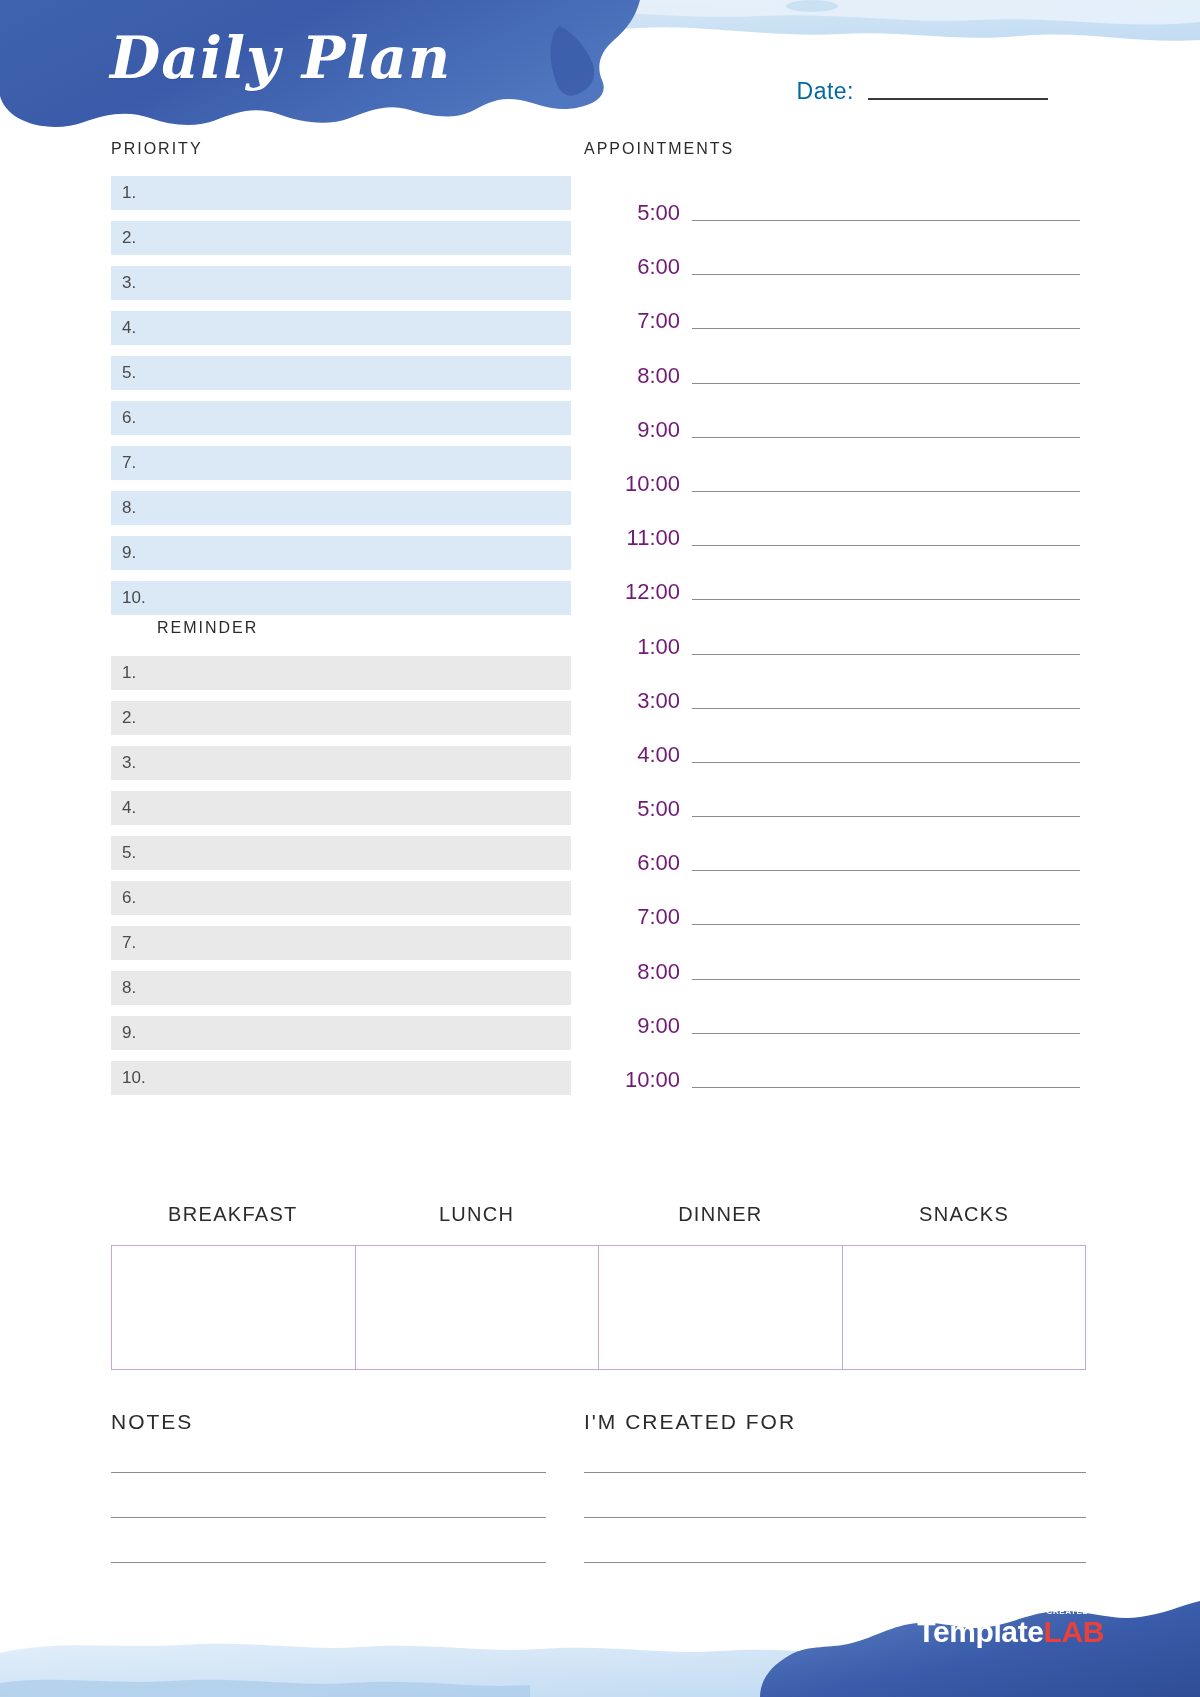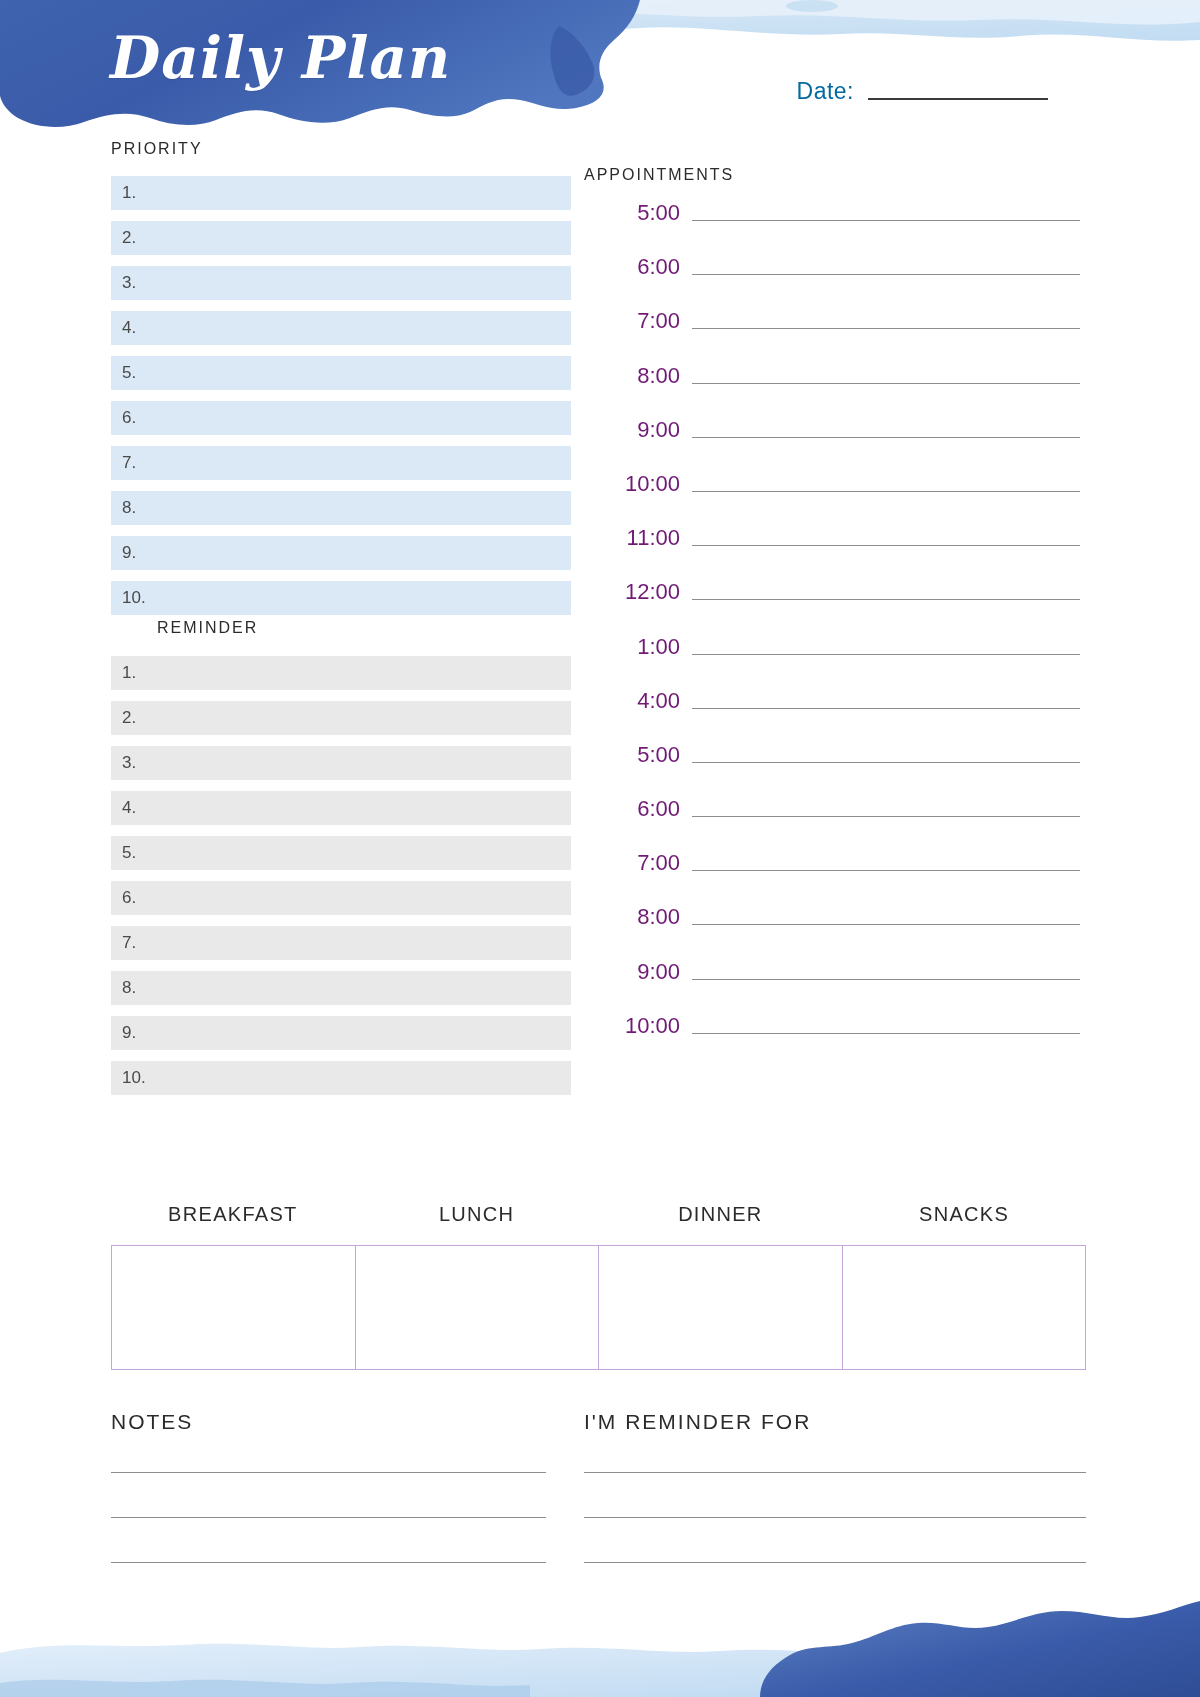--- a/index.html
+++ b/index.html
@@ -293,21 +293,21 @@
       <span>8.</span>
     </div>
     <div class="list-row reminder-row">
       <span>9.</span>
     </div>
     <div class="list-row reminder-row">
       <span>10.</span>
     </div>
   </div>
 
-<div class="section-heading" style="left:584px; top:140px;margin-top:26px;">APPOINTMENTS</div>
+<div class="section-heading" style="left:584px; top:140px;">APPOINTMENTS</div>
 <div class="appt-block" id="appt-list">
     <div class="appt-row">
       <div class="appt-time">5:00</div>
       <div class="appt-line"></div>
     </div>
     <div class="appt-row">
       <div class="appt-time">6:00</div>
       <div class="appt-line"></div>
     </div>
     <div class="appt-row">
@@ -329,20 +329,24 @@
     <div class="appt-row">
       <div class="appt-time">11:00</div>
       <div class="appt-line"></div>
     </div>
     <div class="appt-row">
       <div class="appt-time">12:00</div>
       <div class="appt-line"></div>
     </div>
     <div class="appt-row">
       <div class="appt-time">1:00</div>
+      <div class="appt-line"></div>
+    </div>
+    <div class="appt-row">
+      <div class="appt-time">3:00</div>
       <div class="appt-line"></div>
     </div>
     <div class="appt-row">
       <div class="appt-time">4:00</div>
       <div class="appt-line"></div>
     </div>
     <div class="appt-row">
       <div class="appt-time">5:00</div>
       <div class="appt-line"></div>
     </div>
@@ -381,21 +385,21 @@
     <div class="meal-box"></div>
   </div>
 
 <div class="bottom-head" style="left:111px;">NOTES</div>
 <div class="rule-group" id="notes-rules" style="left:111px; top:1472px; width:435px;">
     <div class="rule"></div>
     <div class="rule"></div>
     <div class="rule"></div>
   </div>
 
-<div class="bottom-head" style="left:584px;">I'M REMINDER FOR</div>
+<div class="bottom-head" style="left:584px;">I'M CREATED FOR</div>
 <div class="rule-group" id="grateful-rules" style="left:584px; top:1472px; width:502px;">
     <div class="rule"></div>
     <div class="rule"></div>
     <div class="rule"></div>
   </div>
 
 <div class="footer-band">
   <svg width="1200" height="170" viewBox="0 0 1200 170" xmlns="http://www.w3.org/2000/svg">
     <defs>
       <linearGradient id="fLight" x1="0" y1="0" x2="1" y2="1">
@@ -405,13 +409,18 @@
       <linearGradient id="fDark" x1="0" y1="0" x2="1" y2="1">
         <stop offset="0%" stop-color="#5e83c6"></stop>
         <stop offset="55%" stop-color="#3a5ba9"></stop>
         <stop offset="100%" stop-color="#2f4d96"></stop>
       </linearGradient>
     </defs>
     <path d="M0,126 C60,112 120,122 180,118 C250,113 300,124 360,120 C430,115 480,126 540,122 C610,117 660,128 720,124 C790,119 840,130 900,126 C970,121 1030,132 1090,128 C1140,125 1170,130 1200,126 V170 H0 Z" fill="url(#fLight)"></path>
     <path d="M760,170 C760,152 772,138 790,128 C810,117 830,122 852,116 C876,110 892,98 918,96 C944,94 962,104 988,100 C1014,96 1034,84 1062,84 C1092,84 1112,94 1140,90 C1164,87 1182,78 1200,74 V170 Z" fill="url(#fDark)"></path>
     <path d="M0,156 C50,148 110,158 170,154 C240,149 290,160 350,156 C420,151 470,162 530,158 V170 H0 Z" fill="#a9cbea" opacity="0.7"></path>
   </svg>
+  <div class="logo">
+    <span class="bar"></span>
+    <span class="created">CREATED BY</span>
+    <span class="brand"><span>Template</span><span class="lab">LAB</span></span>
+  </div>
 </div>
 
 </body></html>

